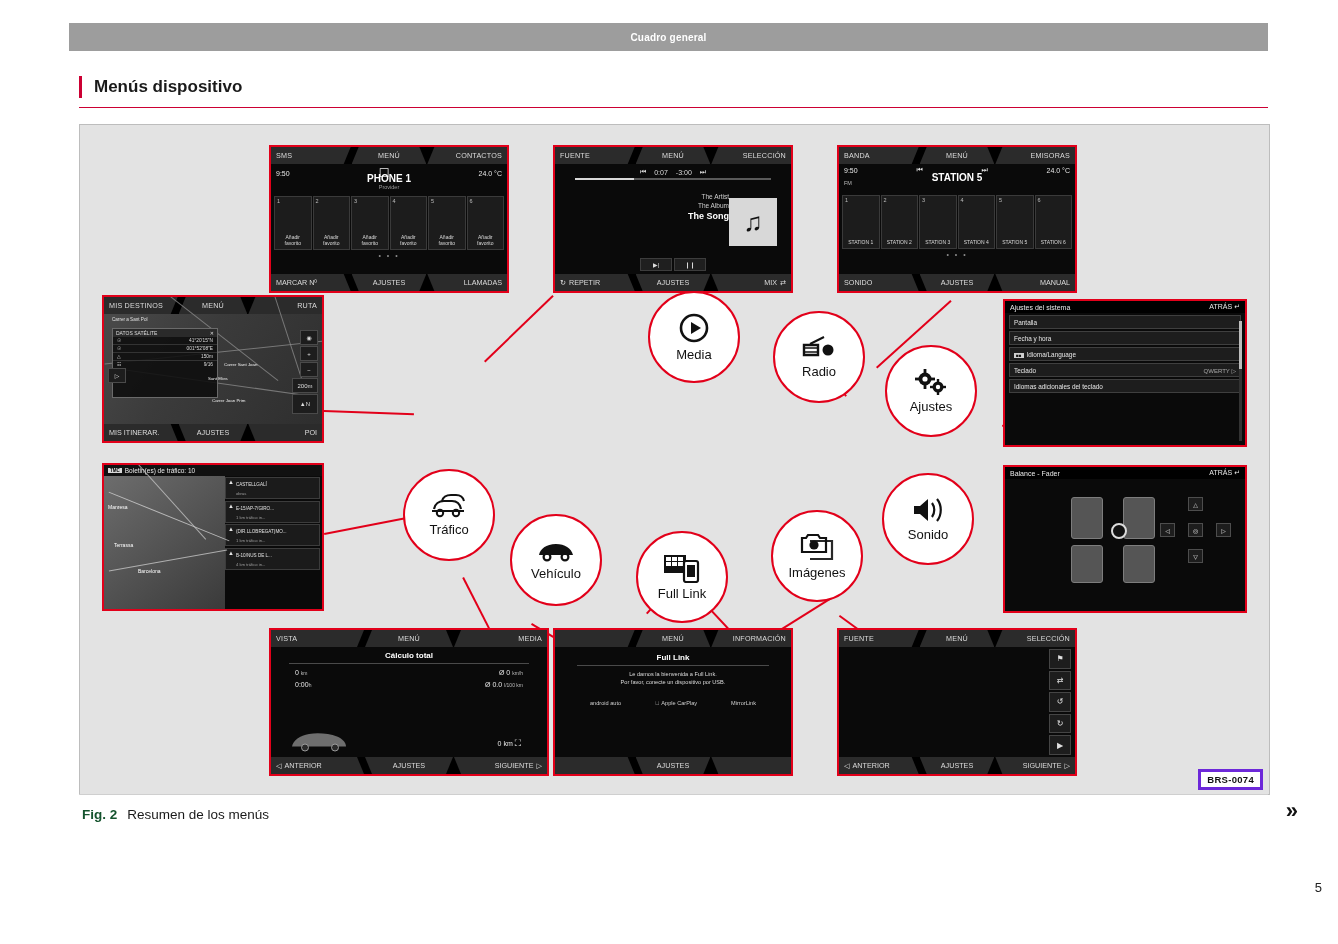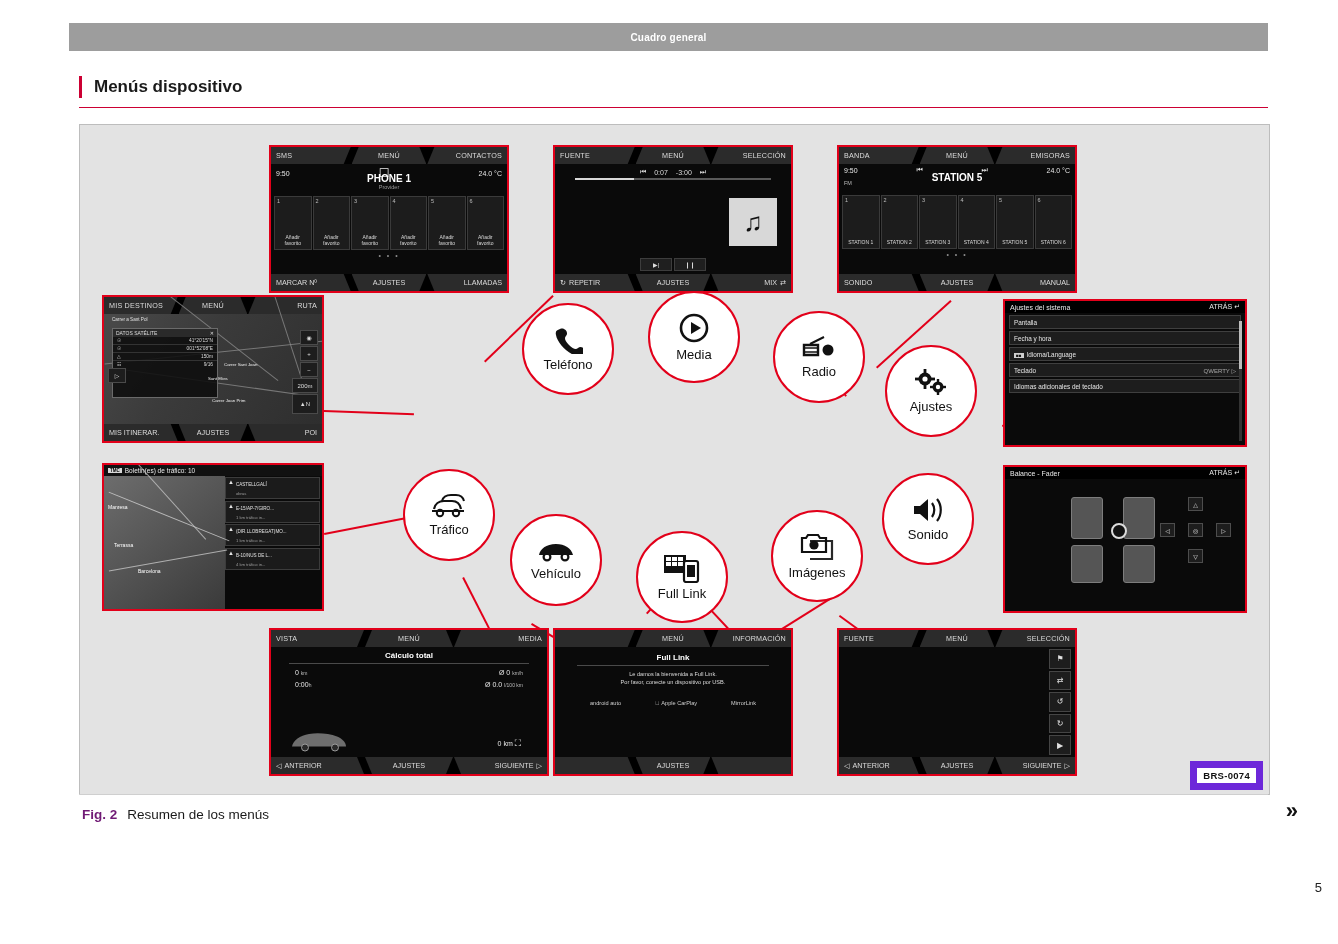--- a/index.html
+++ b/index.html
@@ -82,21 +82,21 @@
     top: 794px;
     width: 1189px;
     height: 38px;
     border-top: 1px solid #cfcfcf;
     display: flex;
     align-items: center;
     font-size: 13.5px;
     color: #1a1a1a;
   }
   .figure-caption .fignum {
-    color: #701a75;
+    color: #14532d;
     font-weight: bold;
     margin-left: 3px;
     margin-right: 10px;
   }
   .chev {
     position: absolute;
     right: 0px;
     top: 798px;
     font-size: 22px;
     font-weight: bold;
@@ -106,21 +106,21 @@
     position: absolute;
     right: -24px;
     top: 880px;
     font-size: 13px;
     color: #222;
   }
   .code-badge {
     position: absolute;
     right: 6px;
     bottom: 4px;
-    border: 7px solid #6d28d9;
+    border: 3px solid #6d28d9;
     background: #fff;
     font-size: 9.5px;
     font-weight: bold;
     padding: 2px 6px;
     color: #111;
     letter-spacing: 0.3px;
   }
 
   
   .circle {
@@ -594,20 +594,25 @@
           <div class="seg r">SELECCIÓN</div>
         </div>
         <div class="body-area">
           <div class="mediarow">
             <span>⏮</span>
             <span>0:07</span>
             <span>-3:00</span>
             <span>⏭</span>
           </div>
           <div class="progress"></div>
+          <div class="track-meta">
+            <div>The Artist</div>
+            <div>The Album</div>
+            <div class="song">The Song</div>
+          </div>
           <div class="albumart">♫</div>
           <div class="mediabtns">
             <div>▶|</div>
             <div>❙❙</div>
           </div>
         </div>
         <div class="botbar">
           <div class="seg l">
               <span style="margin-right:3px;">↻</span>
               <span>REPETIR</span>
@@ -917,28 +922,20 @@
           <div class="seg c">AJUSTES</div>
           <div class="seg r">
               <span>SIGUIENTE</span>
               <span style="margin-left:3px;">▷</span>
             </div>
         </div>
       </div>
     </div>
 
 
-    <div class="circle" style="left:442px; top:178px; width:92px; height:92px;">
-      <span class="ic">
-        <svg width="30" height="28" viewBox="0 0 30 28">
-            <path d="M7 3 c5 -2 9 4 6 7 c-2 2 -1 5 3 9 c4 4 7 5 9 3 c3 -3 9 1 7 6 c-1 3 -6 3 -11 1 C13 26 4 16 3 9 C2 5 4 4 7 3 z" fill="#111"></path>
-          </svg>
-      </span>
-      <span class="lbl">Teléfono</span>
-    </div>
 
     <div class="circle" style="left:568px; top:166px; width:92px; height:92px;">
       <span class="ic">
         <svg width="32" height="32" viewBox="0 0 32 32">
             <circle cx="16" cy="16" r="13" fill="none" stroke="#111" stroke-width="2.6"></circle>
             <path d="M13 10 l10 6 l-10 6 z" fill="#111"></path>
           </svg>
       </span>
       <span class="lbl">Media</span>
     </div>

